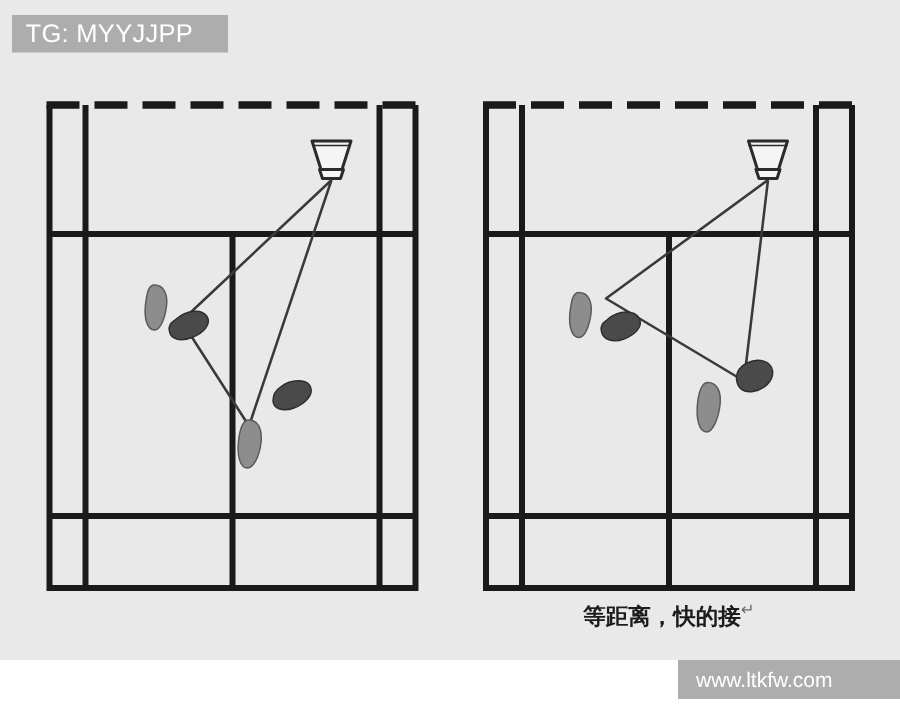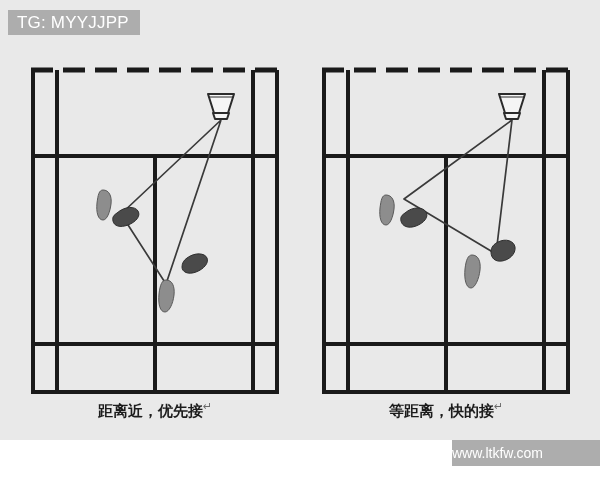--- a/index.html
+++ b/index.html
@@ -23,21 +23,21 @@
     width: 600px;
     height: 440px;
     background: #e9e9e9;
   }
 
   
   #source-badge {
     position: absolute;
     left: 8px;
     top: 10px;
-    width: 132px;
+    width: 144px;
     height: 25px;
     background: #adadad;
     color: #ffffff;
     font-size: 17px;
     line-height: 25px;
     padding-left: 9px;
     box-sizing: border-box;
     letter-spacing: 0.2px;
     white-space: nowrap;
   }
@@ -46,21 +46,21 @@
   #watermark {
     position: absolute;
     left: 452px;
     top: 440px;
     width: 148px;
     height: 26px;
     background: #adadad;
     color: #ffffff;
     font-size: 14px;
     line-height: 26px;
-    padding-left: 0;
+    padding-left: 12px;
     box-sizing: border-box;
     white-space: nowrap;
   }
 
   
   .court-figure {
     position: absolute;
     top: 62px;
     width: 260px;
     height: 340px;
@@ -132,23 +132,20 @@
         <path d="M78,128 C84,128 87,134 86,142 C85,150 82,158 78,158 C73,158 71,150 72,141 C73,133 74,128 78,128 Z" fill="#8d8d8d" stroke="#5a5a5a" stroke-width="1"></path>
         <path d="M92,151 C100,144 110,144 113,149 C116,154 111,160 103,163 C95,166 89,164 88,159 C87,155 89,153 92,151 Z" fill="#4a4a4a" stroke="#2e2e2e" stroke-width="1"></path>
       </g>
 
       <g>
         <path d="M162,196 C170,190 180,191 182,196 C184,201 179,207 171,210 C163,213 157,210 157,205 C157,201 159,198 162,196 Z" fill="#4a4a4a" stroke="#2e2e2e" stroke-width="1"></path>
         <path d="M141,218 C147,218 150,224 149,233 C148,242 144,250 140,250 C135,250 133,242 134,232 C135,223 137,218 141,218 Z" fill="#8d8d8d" stroke="#5a5a5a" stroke-width="1"></path>
       </g>
     </svg>
 
-    <div class="caption">
-      <span>距离近，优先接</span><span class="pilcrow">↵</span>
-    </div>
   </div>
 
   <div class="court-figure" id="court-figure-right">
     <svg class="court-svg" width="260" height="340" viewBox="0 0 260 340">
       <rect x="0" y="0" width="260" height="340" fill="#e9e9e9"></rect>
 
       <line x1="6" y1="8" x2="254" y2="8" stroke="#1a1a1a" stroke-width="5" stroke-dasharray="22,10"></line>
 
       <line x1="8" y1="8" x2="8" y2="332" stroke="#1a1a1a" stroke-width="4"></line>
       <line x1="252" y1="8" x2="252" y2="332" stroke="#1a1a1a" stroke-width="4"></line>

